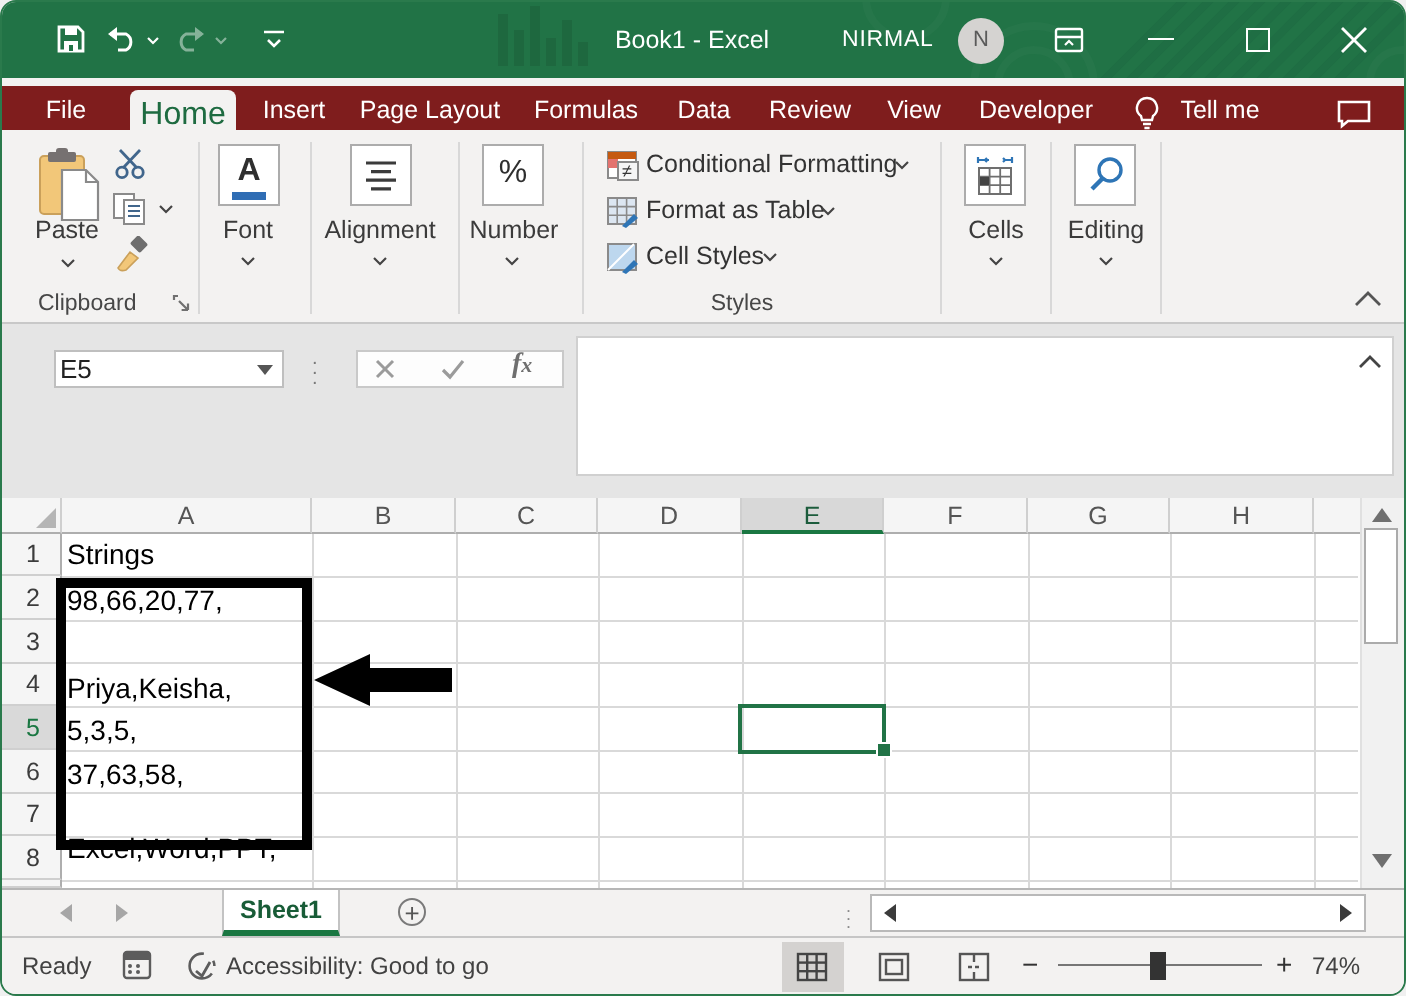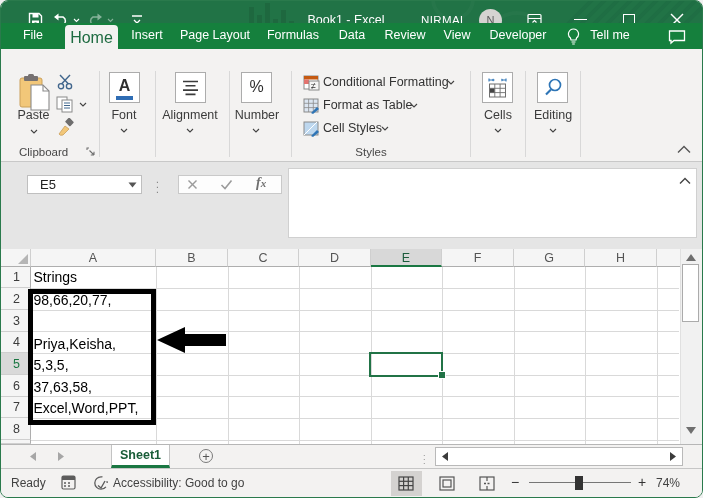--- a/index.html
+++ b/index.html
@@ -2,35 +2,35 @@
 <html><head>
 <meta charset="utf-8">
 <style>
 * { margin:0; padding:0; box-sizing:border-box; }
 html,body { width:703px; height:498px; background:#f0f0f0; font-family:"Liberation Sans", sans-serif; }
 #win { position:absolute; left:0; top:0; width:703px; height:498px;
   border:1px solid #2a7a4c; border-radius:8px; overflow:hidden; background:#f3f2f1; }
 .abs { position:absolute; }
 
 #titlebar { left:0; top:0; width:703px; height:38px; background:#217346; }
-#menubar { left:0; top:22px; width:703px; height:26px; background:#15803d; }
+#menubar { left:0; top:42px; width:703px; height:26px; background:#7f1d1d; }
 .ttxt { color:#ffffff; font-size:12.5px; }
 .mitem { position:absolute; top:0; height:26px; line-height:25px; color:#fff; font-size:12.5px; text-align:center; }
 #hometab { position:absolute; left:64px; top:2px; width:53px; height:24px; background:#f3f2f1; border-radius:4px 4px 0 0; color:#1e6b41; font-size:16px; text-align:center; line-height:25px; }
 
 #ribbon { left:0; top:64px; width:703px; height:97px; background:#f3f2f1; border-bottom:1px solid #c8c8c8; }
 .rsep { position:absolute; top:6px; width:1px; height:86px; background:#d8d8d8; }
 .rlabel { position:absolute; top:80px; height:14px; line-height:14px; font-size:11.5px; color:#474747; text-align:center; }
 .rbox { position:absolute; top:7px; width:31px; height:31px; background:#fff; border:1px solid #acacac; }
 .rbtxt { position:absolute; top:43px; height:14px; line-height:14px; font-size:12.5px; color:#3b3b3b; text-align:center; }
 .chev { position:absolute; width:8px; height:5px; }
 .rowitem { position:absolute; height:17px; font-size:12.5px; color:#333; line-height:17px; }
 
 #fxbar { left:0; top:161px; width:703px; height:87px; background:#e5e5e5; }
-#namebox { position:absolute; left:26px; top:13px; width:115px; height:19px; background:#fff; border:1px solid #bfbfbf; font-size:13px; color:#222; line-height:17px; padding-left:12px; }
+#namebox { position:absolute; left:26px; top:13px; width:115px; height:19px; background:#fff; border:1px solid #bfbfbf; font-size:13px; color:#222; line-height:17px; padding-left:2px; }
 #fxbtns { position:absolute; left:177px; top:13px; width:104px; height:19px; background:#fdfdfd; border:1px solid #c9c9c9; }
 #fbox { position:absolute; left:287px; top:6px; width:409px; height:70px; background:#fff; border:1px solid #d0d0d0; }
 
 #grid { left:0; top:248px; width:679px; height:195px; background:#fff; overflow:hidden; }
 .colhdr { position:absolute; top:0; height:18px; background:#f5f5f5; border-right:1px solid #cfcfcf; border-bottom:1px solid #aeaeae; text-align:center; font-size:12.5px; color:#555; line-height:18px; }
 .rowhdr { position:absolute; left:0; width:30px; background:#f5f5f5; border-right:1px solid #aeaeae; border-bottom:1px solid #cfcfcf; text-align:right; padding-right:10px; font-size:12.5px; color:#3c3c3c; }
 .vline { position:absolute; width:1px; background:#d9d9d9; }
 .hline { position:absolute; height:1px; background:#d9d9d9; }
 .ctext { position:absolute; left:32.5px; font-size:14px; color:#000; }
 
@@ -349,21 +349,21 @@
     <div class="hline" style="left:30px; top:126px; width:648px;"></div>
     <div class="hline" style="left:30px; top:147px; width:648px;"></div>
     <div class="hline" style="left:30px; top:169px; width:648px;"></div>
     <div class="hline" style="left:30px; top:191px; width:648px;"></div>
 
     <div class="ctext" style="top:20px;">Strings</div>
     <div class="ctext" style="top:43px;">98,66,20,77,</div>
     <div class="ctext" style="top:86.5px;">Priya,Keisha,</div>
     <div class="ctext" style="top:108px;">5,3,5,</div>
     <div class="ctext" style="top:130px;">37,63,58,</div>
-    <div class="ctext" style="top:151px;">Excel,Word,PPT,</div>
+    <div class="ctext" style="top:167px;">Excel,Word,PPT,</div>
 
     <div class="abs" style="left:368px; top:103px; width:74px; height:25px; border:2.5px solid #217346;"></div>
     <div class="abs" style="left:437px; top:122px; width:8px; height:8px; background:#fff;"></div>
     <div class="abs" style="left:438px; top:123px; width:6px; height:6px; background:#217346;"></div>
 
     <div class="abs" style="left:27px; top:40px; width:128px; height:136px; border:5px solid #000;"></div>
 
     <svg class="abs" style="left:154px; top:75px;" width="75" height="35">
       <polygon points="2,16 30,3 30,10 71,10 71,22 30,22 30,29" fill="#000"></polygon>
     </svg>

